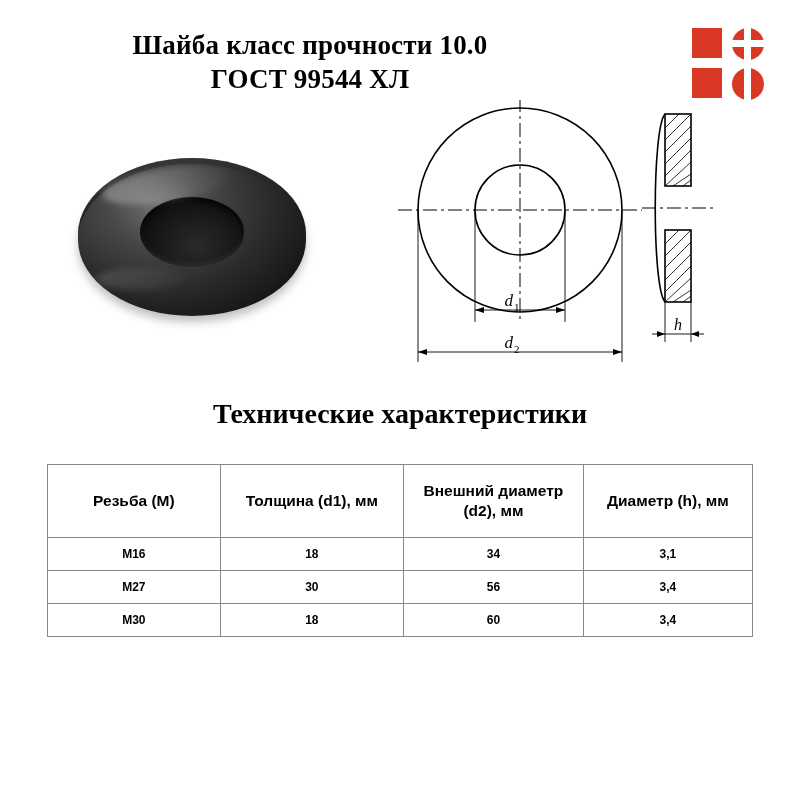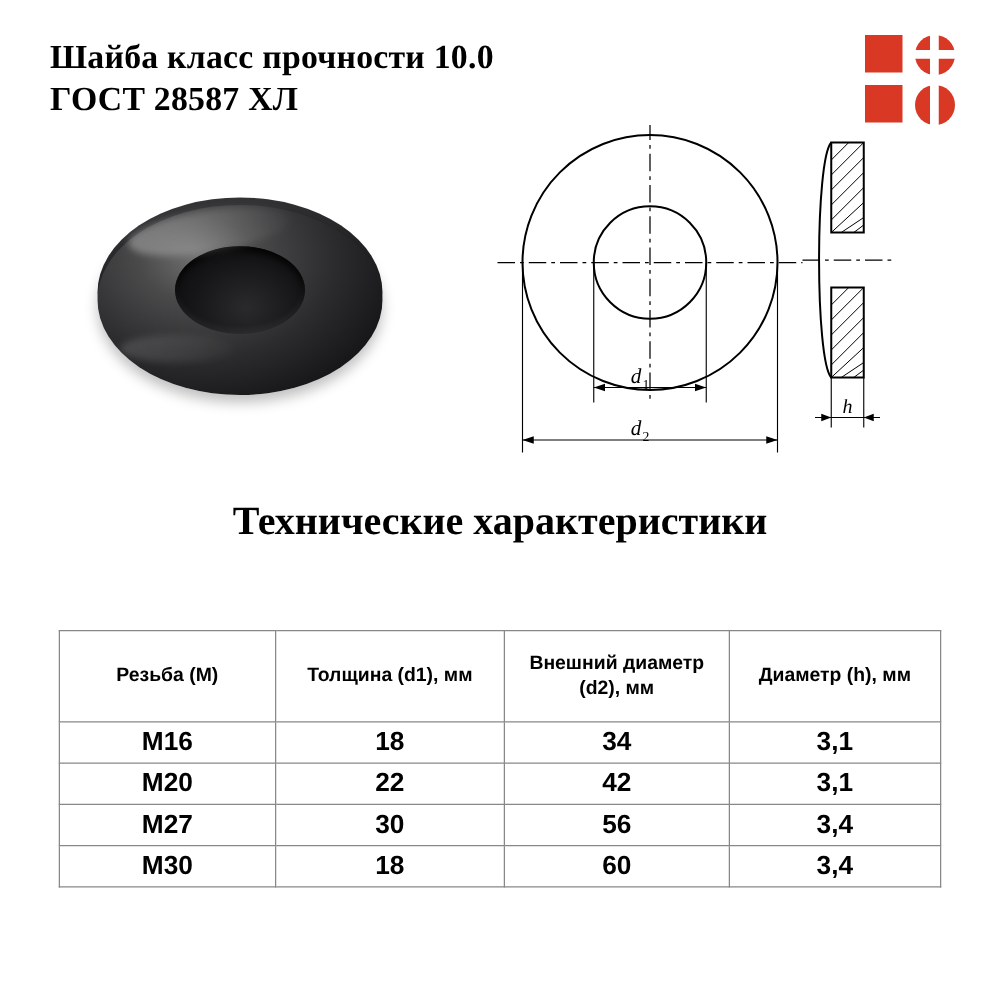--- a/index.html
+++ b/index.html
@@ -15,21 +15,21 @@
     overflow: hidden;
     position: relative;
   }
 
   
   .header {
     position: absolute;
     top: 28px;
     left: 40px;
     width: 540px;
-    text-align: left;
+    text-align: center;
   }
   .title-line {
     font-family: "Liberation Serif", serif;
     font-weight: bold;
     font-size: 27px;
     line-height: 34px;
     letter-spacing: 0.2px;
   }
 
   
@@ -131,64 +131,63 @@
 
   
   .section-title {
     position: absolute;
     top: 398px;
     left: 0;
     width: 800px;
     text-align: center;
     font-family: "Liberation Serif", serif;
     font-weight: bold;
-    font-size: 32px;
+    font-size: 28px;
   }
 
   
   .table-wrap {
     position: absolute;
     left: 47px;
     top: 464px;
     width: 706px;
   }
   table.spec {
     border-collapse: collapse;
     width: 100%;
     table-layout: fixed;
-    margin-top: 40px;
   }
   table.spec th, table.spec td {
     border: 1px solid #888888;
     text-align: center;
     font-weight: bold;
     color: #000;
   }
   table.spec th {
     height: 68px;
     font-size: 15.5px;
     line-height: 20px;
     padding: 2px 6px;
   }
   table.spec td {
     height: 28px;
-    font-size: 21px;
+    font-size: 12px;
     padding: 2px 4px;
   }
   col.c1 { width: 24.5%; }
   col.c2 { width: 26%; }
   col.c3 { width: 25.5%; }
   col.c4 { width: 24%; }
 </style>
 </head>
 <body>
 
 <div class="header">
   <div class="title-line">Шайба  класс прочности 10.0</div>
-  <div class="title-line">ГОСТ 28587 ХЛ</div>
+  <div class="title-line">ГОСТ 99544 ХЛ</div>
 </div>
 
 <div class="logo">
   <div class="sq sq1"></div>
   <div class="sq sq2"></div>
   <div class="circ c1"></div>
   <div class="circ c2"></div>
   <div class="slot slot-h"></div>
   <div class="slot slot-v"></div>
   <div class="slot slot-v2"></div>
@@ -300,26 +299,20 @@
       </tr>
     </thead>
     <tbody>
       <tr>
         <td>М16</td>
         <td>18</td>
         <td>34</td>
         <td>3,1</td>
       </tr>
       <tr>
-        <td>М20</td>
-        <td>22</td>
-        <td>42</td>
-        <td>3,1</td>
-      </tr>
-      <tr>
         <td>М27</td>
         <td>30</td>
         <td>56</td>
         <td>3,4</td>
       </tr>
       <tr>
         <td>М30</td>
         <td>18</td>
         <td>60</td>
         <td>3,4</td>

